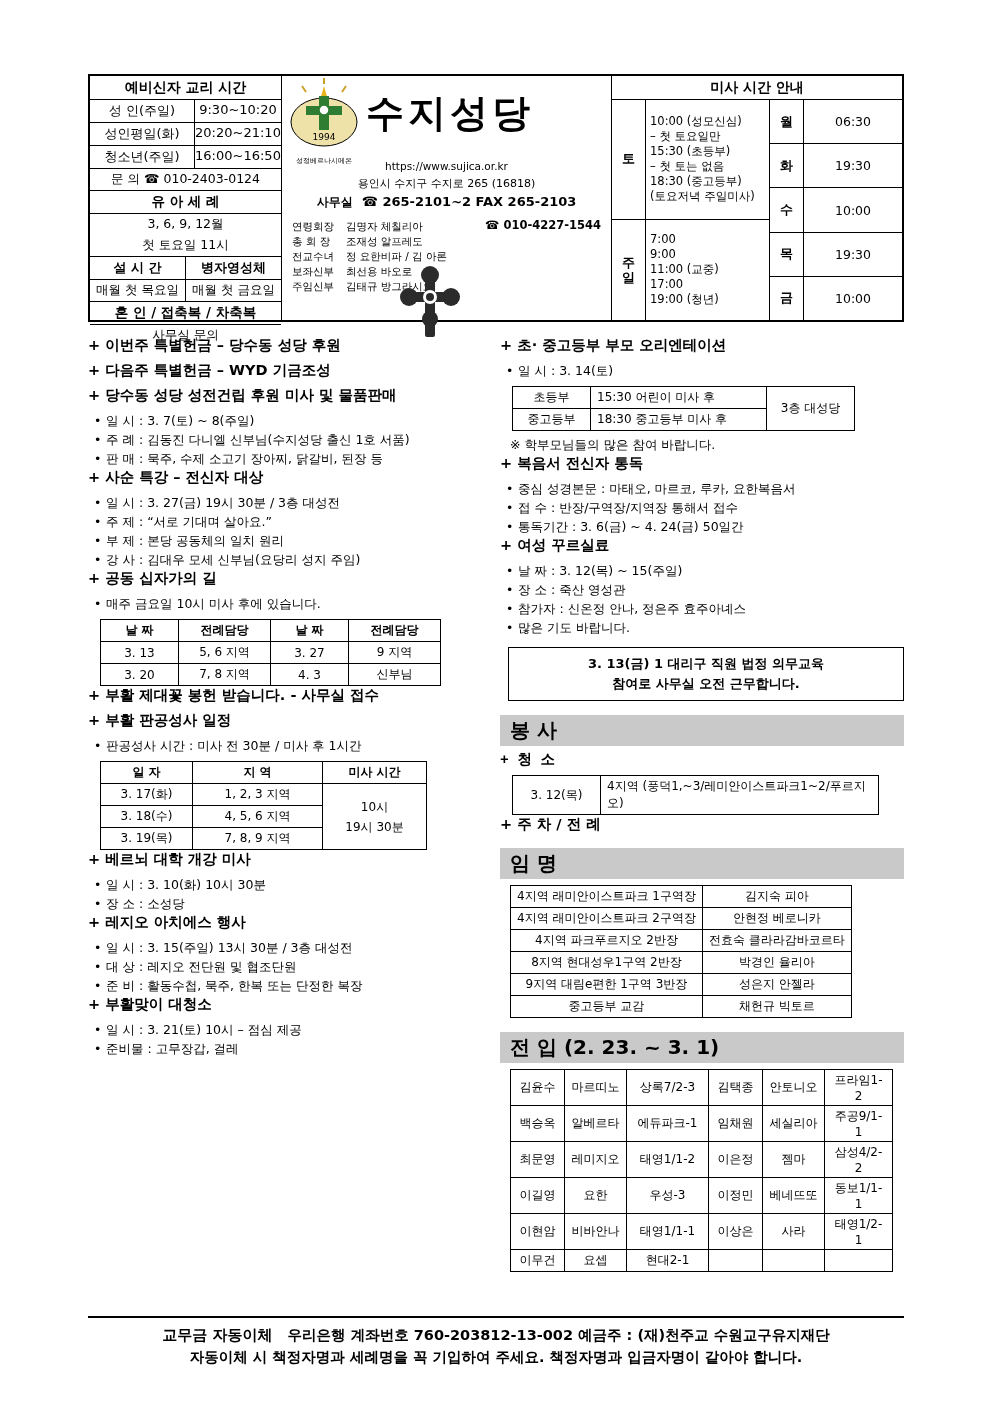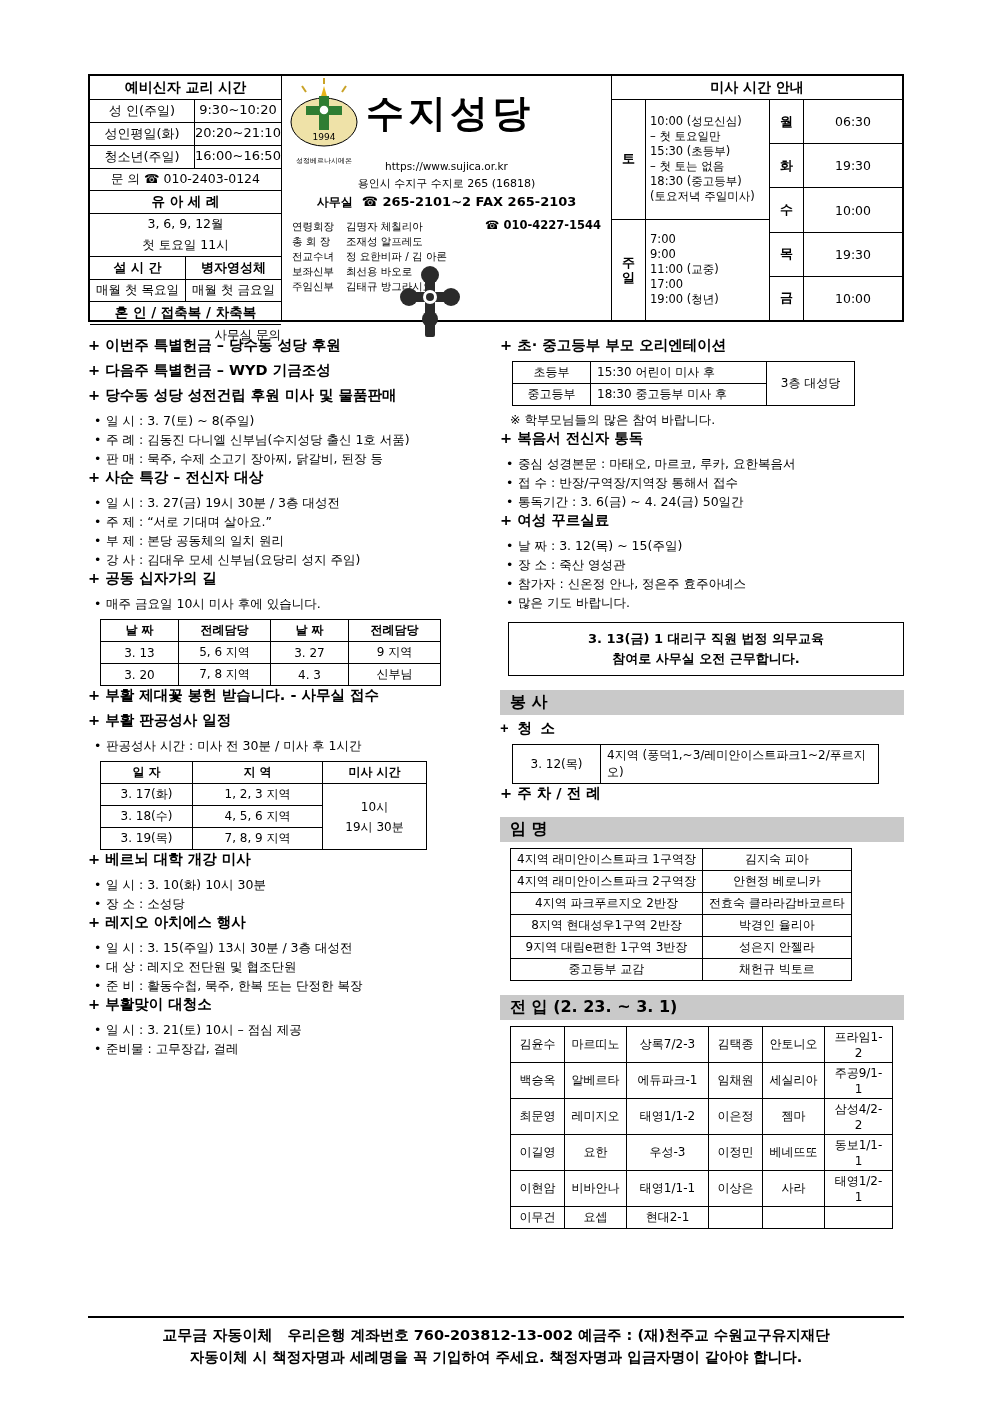--- a/index.html
+++ b/index.html
@@ -28,21 +28,21 @@
   .hl-title { text-align:center; font-weight:bold; font-size:14px; padding:3px 0 2px; border-bottom:1px solid #000;}
   .hl-row { display:flex; border-bottom:1px solid #000; font-size:13px; }
   .hl-row .c1 { width:105px; text-align:center; padding:2px 0; border-right:1px solid #000;}
   .hl-row .c2 { flex:1; text-align:center; padding:2px 0; }
   .hl-full { text-align:center; padding:2px 0; border-bottom:1px solid #000; font-size:12.5px;}
   .hl-sub { text-align:center; font-weight:bold; font-size:13.5px; padding:2px 0; border-bottom:1px solid #000;}
   .hl-two { display:flex; border-bottom:1px solid #000; }
   .hl-two > div { flex:1; text-align:center; font-weight:bold; font-size:13px; padding:2px 0;}
   .hl-two > div:first-child { border-right:1px solid #000; }
   .hl-two.plain > div { font-weight:normal; font-size:12.5px; }
-  .nb { border-bottom:none !important;text-align:right; }
+  .nb { border-bottom:none !important; }
 
   
   .logo-wrap { position:absolute; left:6px; top:2px; width:72px; height:72px;}
   .parish-name {
     position:absolute; left:84px; top:12px; font-size:38px; font-weight:bold;
     letter-spacing:4px; font-family:"DejaVu Sans","Liberation Sans",sans-serif;
   }
   .site { position:absolute; left:0; top:84px; width:100%; text-align:center; font-size:10.5px;}
   .addr { position:absolute; left:0; top:100px; width:100%; text-align:center; font-size:11px;}
   .office-row { position:absolute; left:0; top:118px; width:100%; text-align:center; font-size:13px; font-weight:bold;}
@@ -74,21 +74,21 @@
   h3.sec { font-size:14.5px; font-weight:bold; margin:0 0 6px 0; }
   .sec-gap { margin-top:16px; }
   ul.bul { margin:0 0 0 6px; padding:0; list-style:none; }
   ul.bul li { font-size:12.5px; line-height:19px; padding-left:12px; position:relative; }
   ul.bul li:before { content:"•"; position:absolute; left:0; top:0; }
 
   table.grid { border-collapse:collapse; margin:6px 0 0 12px; }
   table.grid td, table.grid th { border:1px solid #000; font-size:12px; padding:2px 6px; text-align:center; font-weight:normal;}
   table.grid th { font-weight:bold; }
 
-  .band { background:#c9c9c9; font-weight:bold; font-size:16px; padding:2px 10px; margin:14px 0 6px 0;}
+  .band { background:#c9c9c9; font-weight:bold; font-size:20px; padding:2px 10px; margin:14px 0 6px 0;}
 
   .notice-box { border:1.5px solid #000; text-align:center; font-weight:bold; font-size:13px; padding:6px 16px; line-height:20px; margin:10px 0 0 8px; }
 
   .cross { position:absolute; left:395px; top:253px; width:70px; height:92px;}
 
   
   .footer { position:absolute; left:88px; top:1316px; width:816px; border-top:2px solid #000; padding-top:6px; text-align:center;}
   .footer div { font-weight:bold; font-size:14.5px; line-height:22px;}
   .footer .f1 span.lbl { font-size:15px; }
 
@@ -345,20 +345,23 @@
     <h3 class="sec sec-gap">+ 부활맞이 대청소</h3>
     <ul class="bul">
       <li>일   시 : 3. 21(토) 10시 – 점심 제공</li>
       <li>준비물 : 고무장갑, 걸레</li>
     </ul>
   </div>
 
   <div class="col-right">
 
     <h3 class="sec">+ 초· 중고등부 부모 오리엔테이션</h3>
+    <ul class="bul">
+      <li>일  시 : 3. 14(토)</li>
+    </ul>
     <table class="grid">
       <tbody>
           <tr>
         <td style="width:78px">초등부</td>
         <td style="width:176px;text-align:left;">15:30 어린이 미사 후</td>
         <td rowspan="2" style="width:88px">3층 대성당</td>
       </tr>
       <tr>
         <td>중고등부</td>
         <td style="text-align:left;">18:30 중고등부 미사 후</td>

